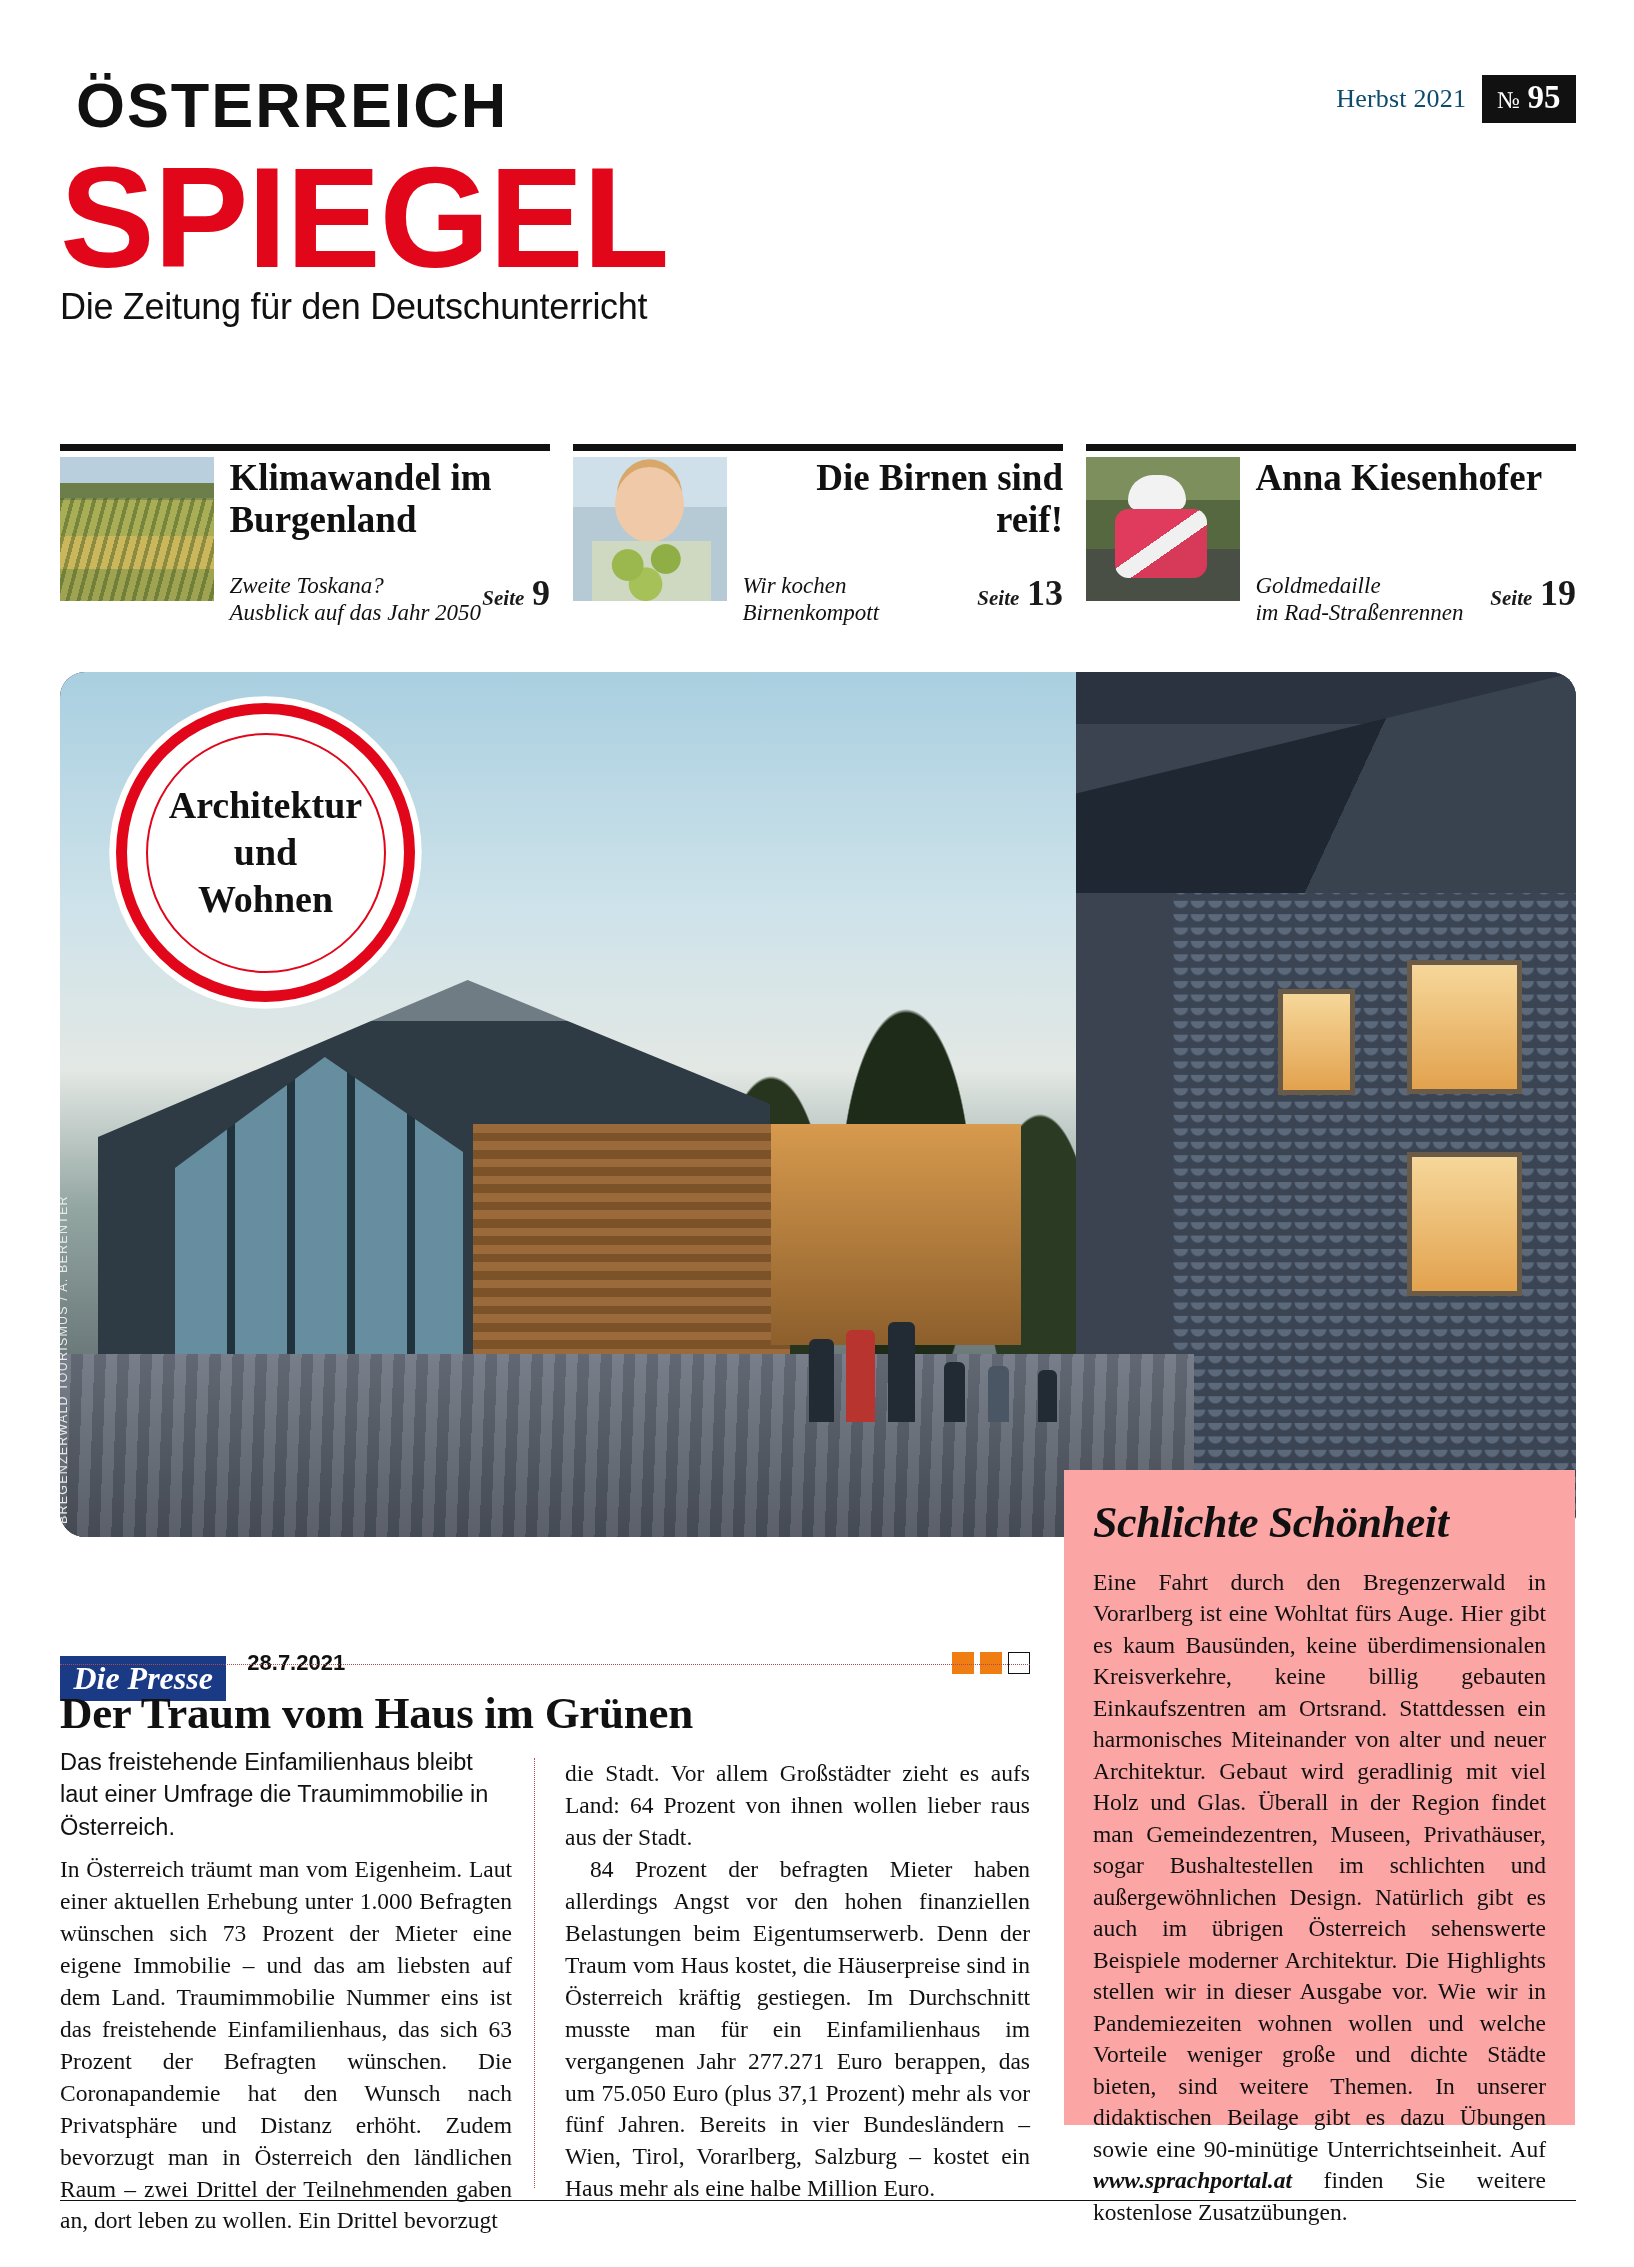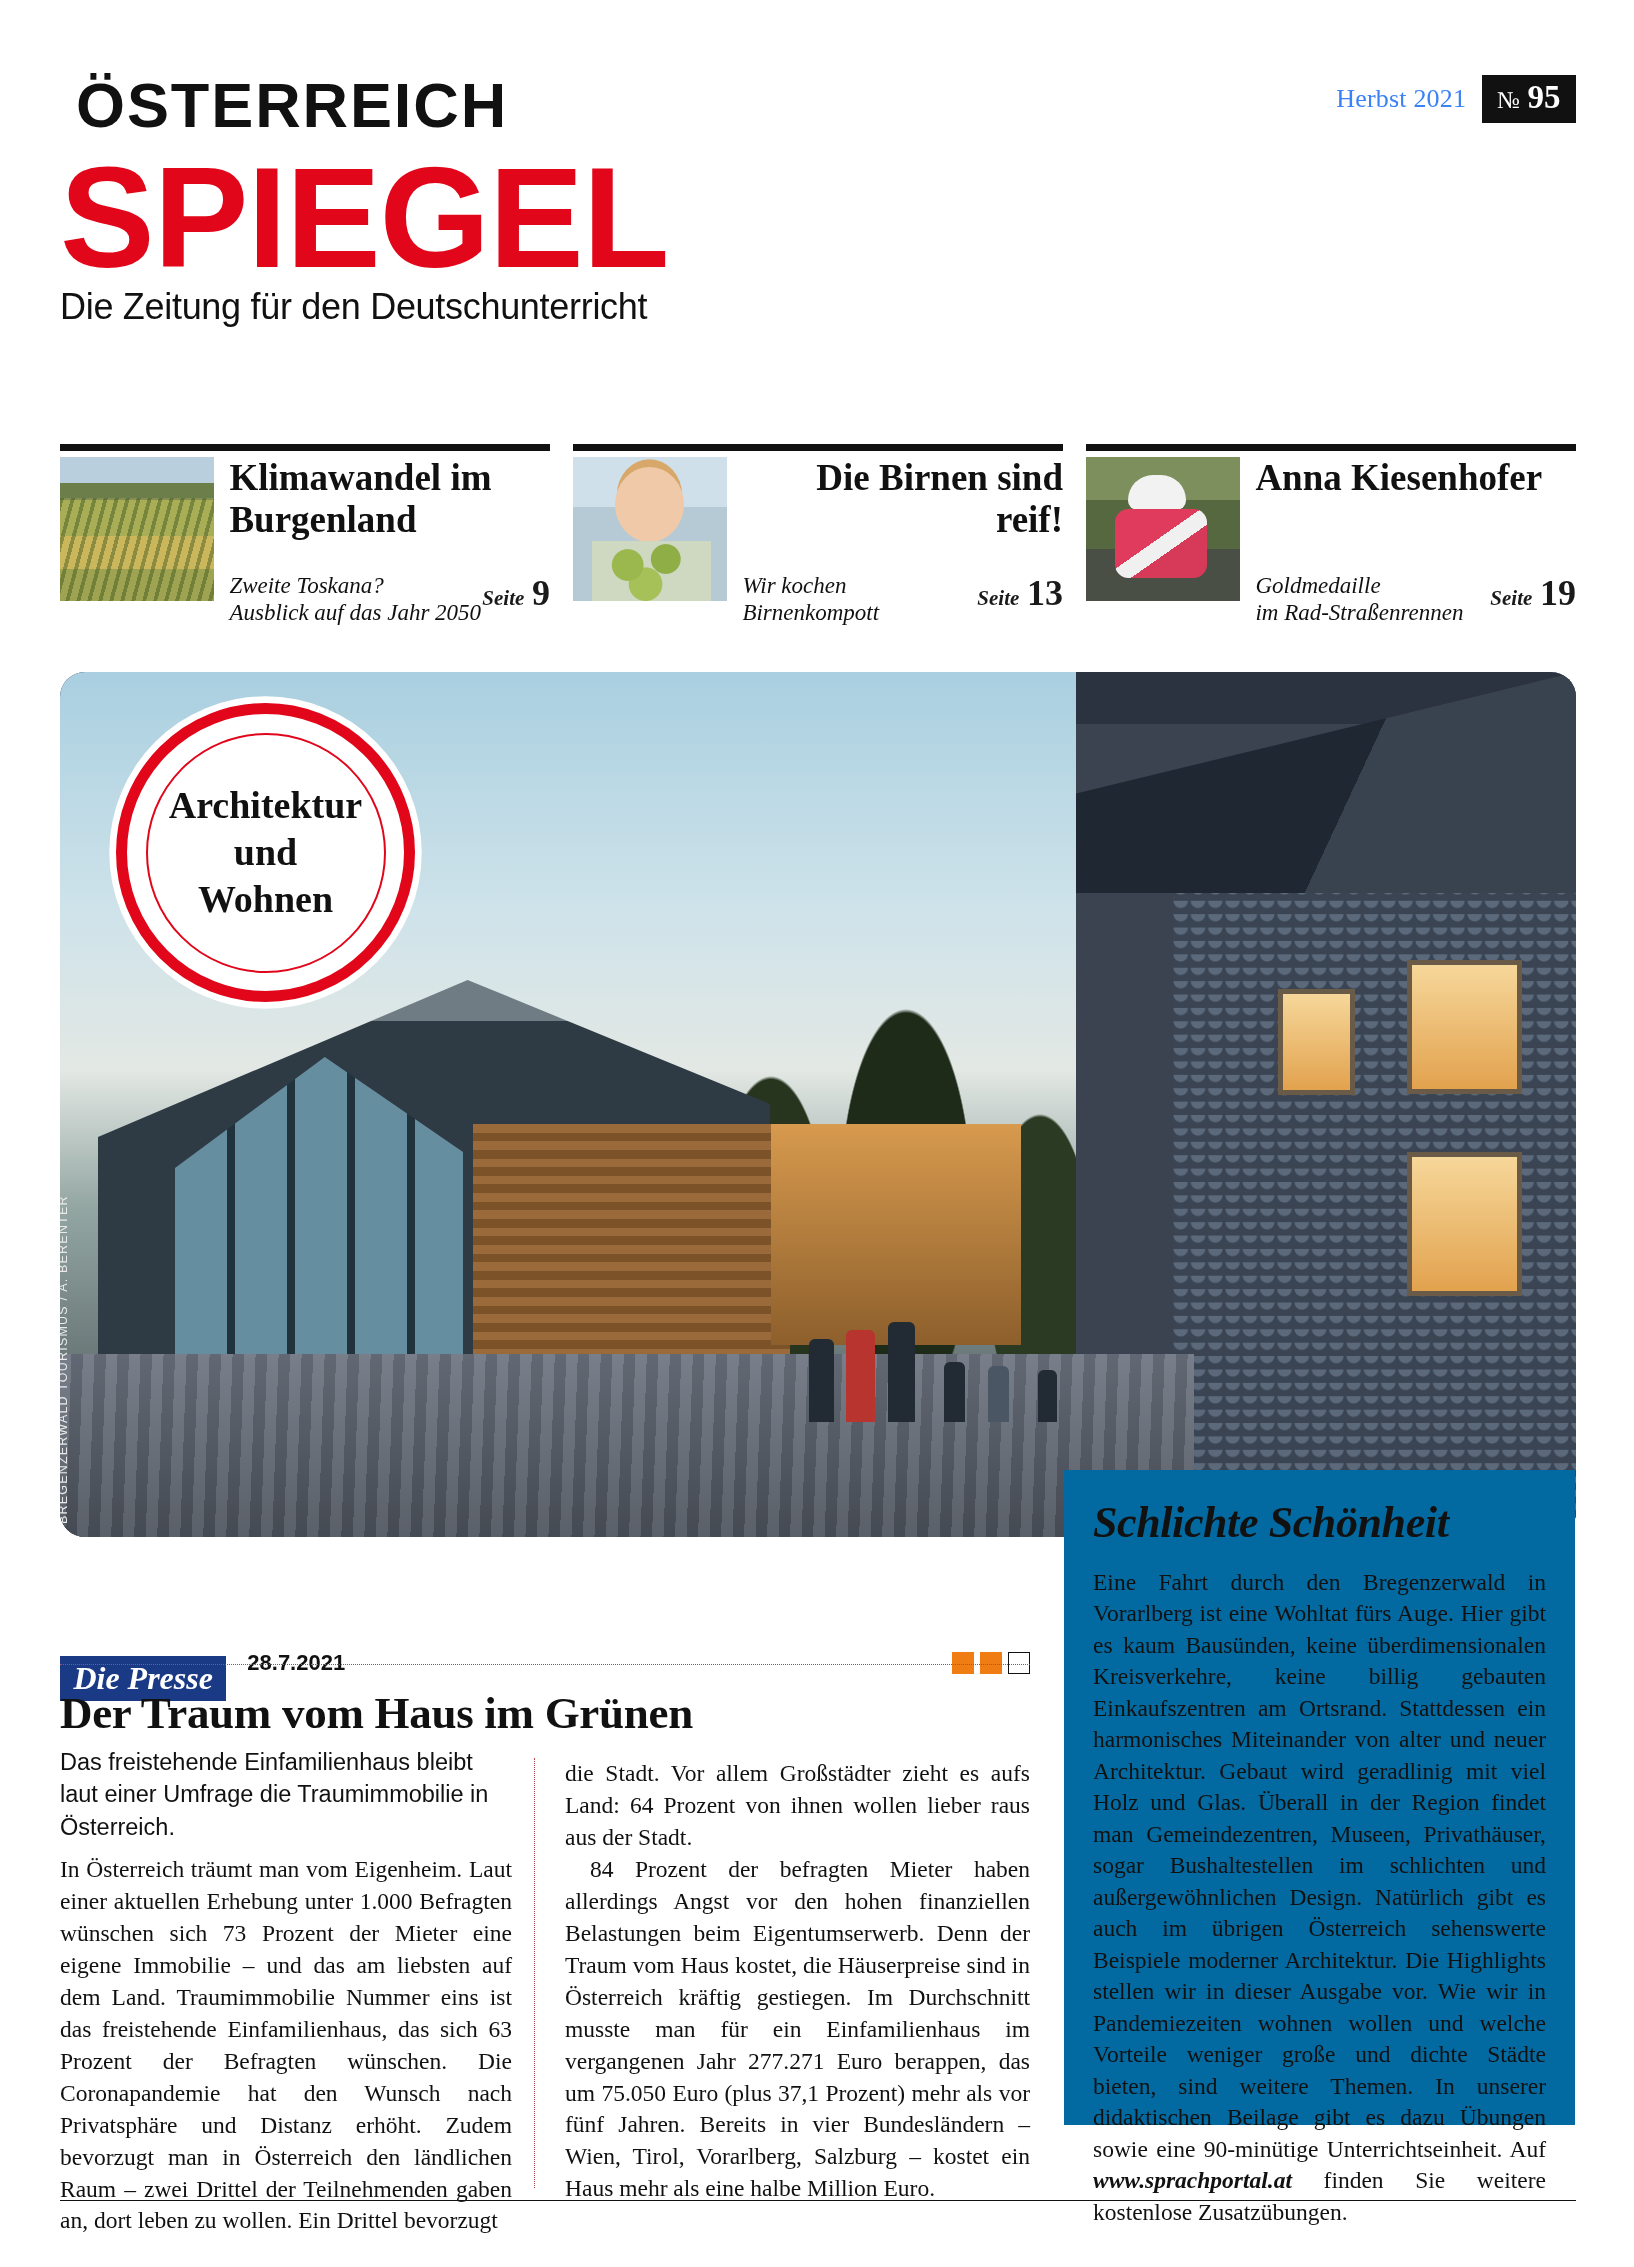--- a/index.html
+++ b/index.html
@@ -32,21 +32,21 @@
   .issue-line {
     position: absolute;
     right: 0; top: 17.3px;
     display: flex;
     align-items: center;
     gap: 15.4px;
   }
   .issue-season {
     font-family: "Liberation Serif", serif;
     font-size: 26px;
-    color: #3b82f6;
+    color: #0c4a6e;
     letter-spacing: 0.2px;
   }
   .issue-box {
     background: #111;
     color: #fff;
     font-family: "Liberation Serif", serif;
     font-weight: bold;
     font-size: 33px;
     padding: 5.8px 15.4px 8.6px 15.4px;
     display: flex;
@@ -417,21 +417,21 @@
     line-height: 1.24;
     color: #111;
     text-align: center;
   }
 
   
   .sidebar {
     position: absolute;
     left: 1064px; top: 1470px;
     width: 511px;
-    background: #0369a1;
+    background: #fca5a5;
     padding: 27px 29px 33px 29px;
     box-sizing: border-box;
     height: 655px;
   }
   .sidebar-title {
     font-family: "Liberation Serif", serif;
     font-weight: bold;
     font-style: italic;
     font-size: 44px;
     color: #111;

